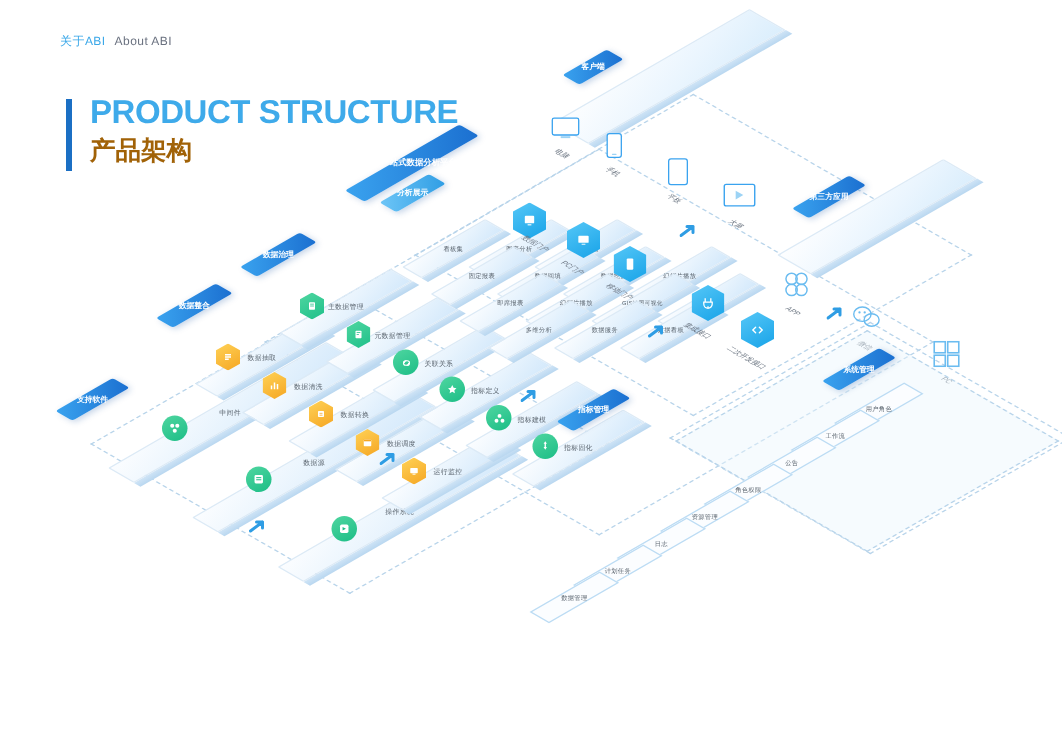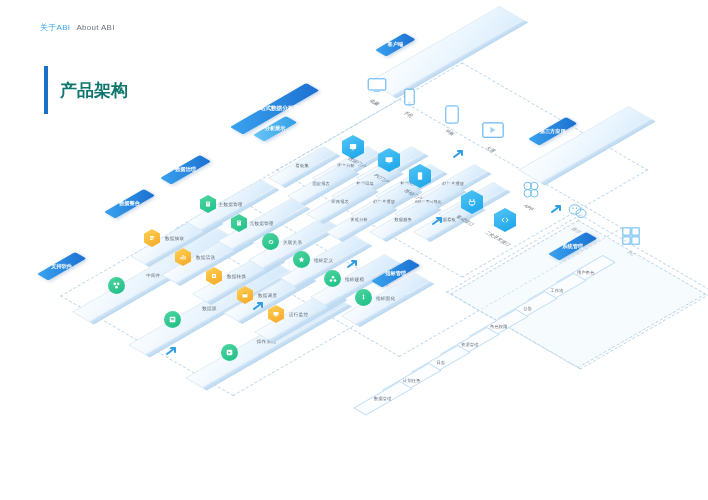--- a/index.html
+++ b/index.html
@@ -26,22 +26,22 @@
     position:absolute; left:0; top:4px; width:4px; height:48px;
     background:#1b6fc4;
   }
   #title-block .en-title {
     margin-left:16px;
     font-size:22px; font-weight:bold; letter-spacing:-0.3px;
     color:#3eaaea; line-height:26px;
     font-family:"Liberation Sans","DejaVu Sans",sans-serif;
   }
   #title-block .cn-title {
-    margin-left:16px; margin-top:18px;
-    font-size:17px; font-weight:bold; color:#0f766e; line-height:22px;
+    margin-left:16px; margin-top:2px;
+    font-size:17px; font-weight:bold; color:#a16207; line-height:22px;
   }
 
   
   #stage {
     position:absolute; left:0; top:0; width:708px; height:500px;
   }
 
   
   .slab {
     position:absolute;
@@ -135,20 +135,21 @@
 </style>
 </head>
 <body>
 
 <div id="breadcrumb">
   <span class="cn">关于ABI</span><span class="en">About ABI</span>
 </div>
 
 <div id="title-block">
   <div class="bar"></div>
+  <div class="en-title">PRODUCT STRUCTURE</div>
   <div class="cn-title">产品架构</div>
 </div>
 
 <div id="stage">
 
   <div class="plane" style="left:60px; top:296px; width:200px; height:200px;"></div>
   <div class="plane" style="left:176px; top:228px; width:258px; height:258px;"></div>
   <div class="plane" style="left:276px; top:170px; width:215px; height:215px;"></div>
   <div class="plane" style="left:446px; top:292px; width:155px; height:155px;"></div>
 

